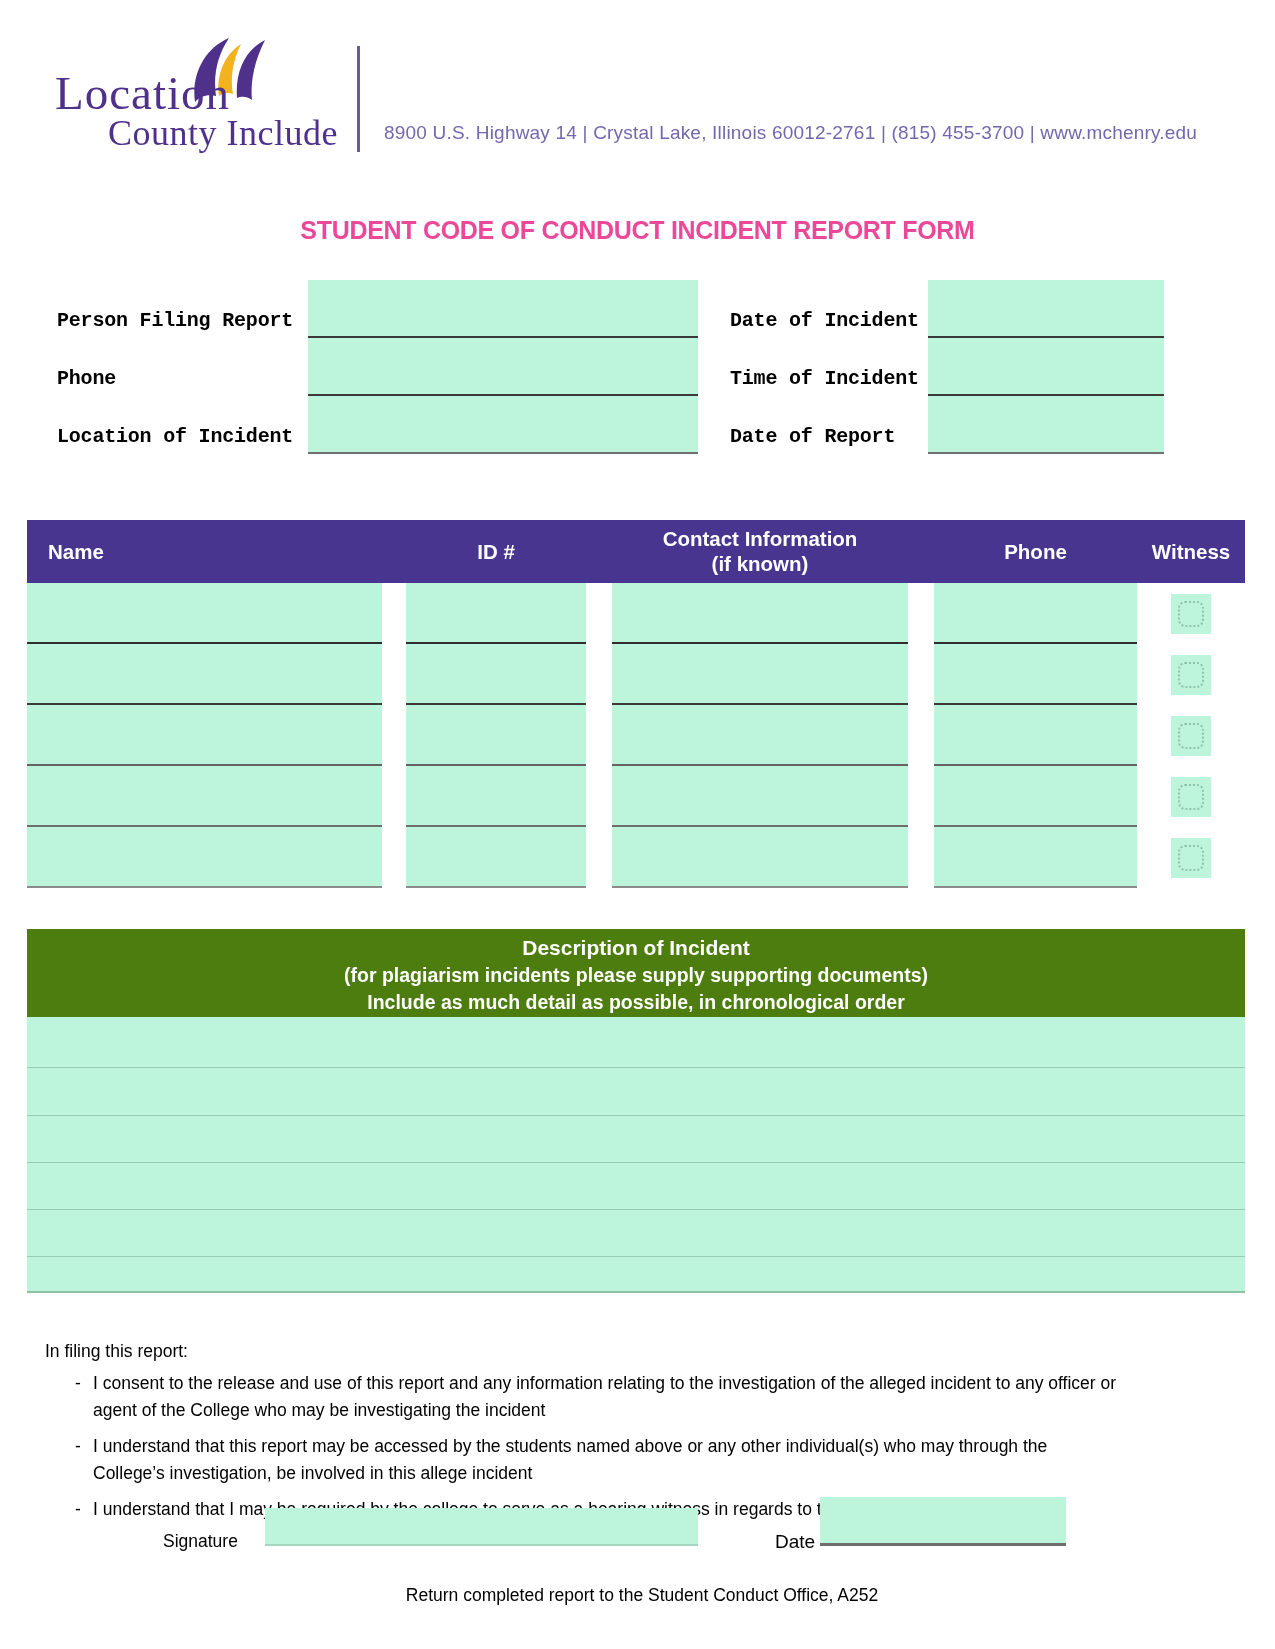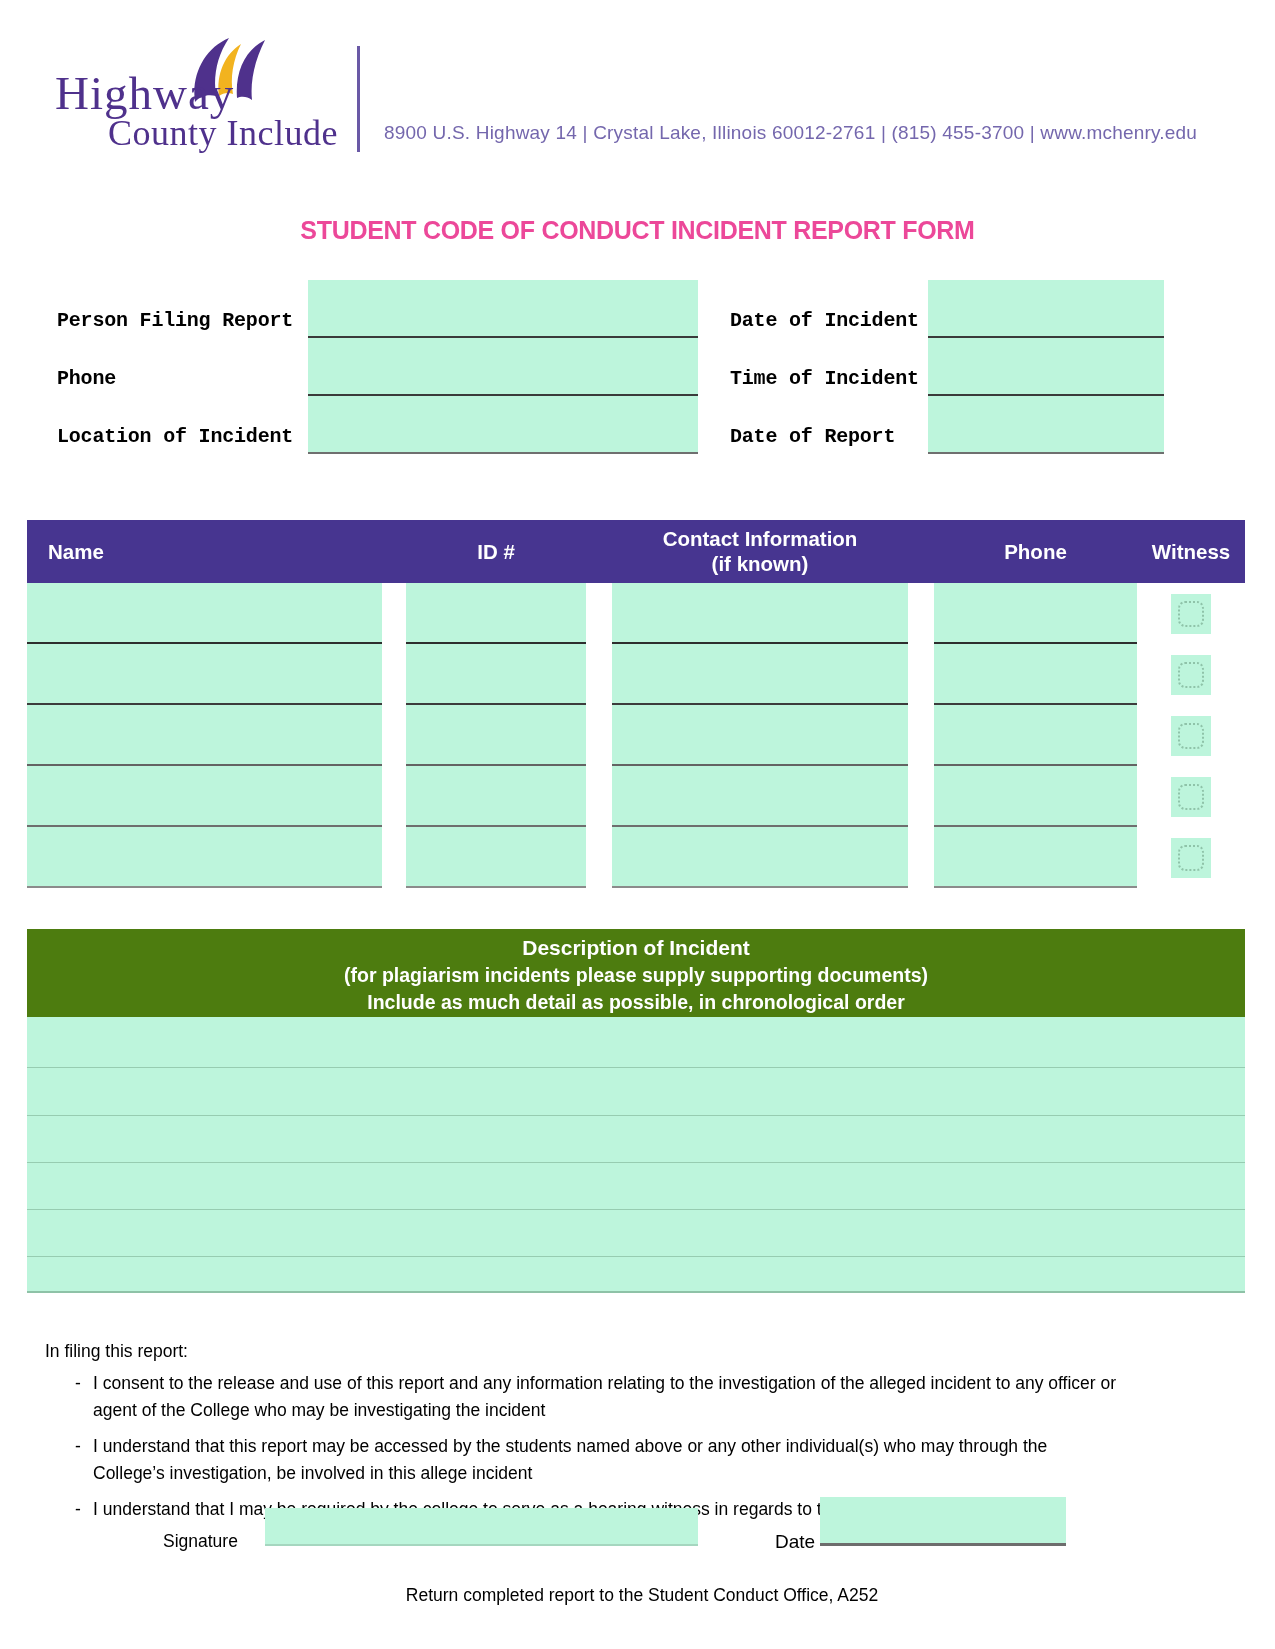--- a/index.html
+++ b/index.html
@@ -85,21 +85,21 @@
 </head>
 <body>
 
 <div class="page">
 
   <svg class="swoosh" width="80" height="74" viewBox="0 0 80 74">
     <path fill="#4f318c" d="M2,64 C-2,36 12,10 36,0 C24,18 20,38 23,58 C15,56 7,58 2,64 Z"></path>
     <path fill="#f2b31f" d="M26,58 C23,36 32,16 48,6 C40,22 37,40 40,56 C35,54 30,55 26,58 Z"></path>
     <path fill="#4f318c" d="M44,60 C42,34 52,12 72,2 C62,22 57,42 59,62 C54,58 48,58 44,60 Z"></path>
   </svg>
-  <div class="logo-l1">Highway</div>
+  <div class="logo-l1">Location</div>
   <div class="logo-l2">County Include</div>
   <div class="hdivider"></div>
   <div class="addr">8900 U.S. Highway 14  |  Crystal Lake, Illinois 60012-2761  |  (815) 455-3700  |  www.mchenry.edu</div>
 
   <div class="title">STUDENT CODE OF CONDUCT INCIDENT REPORT FORM</div>
 
   <div class="flabel ll rowt1l">Person Filing Report</div>
   <div class="fbox lb rowb1"></div>
   <div class="flabel ll rowt2l">Phone</div>
   <div class="fbox lb rowb2"></div>

